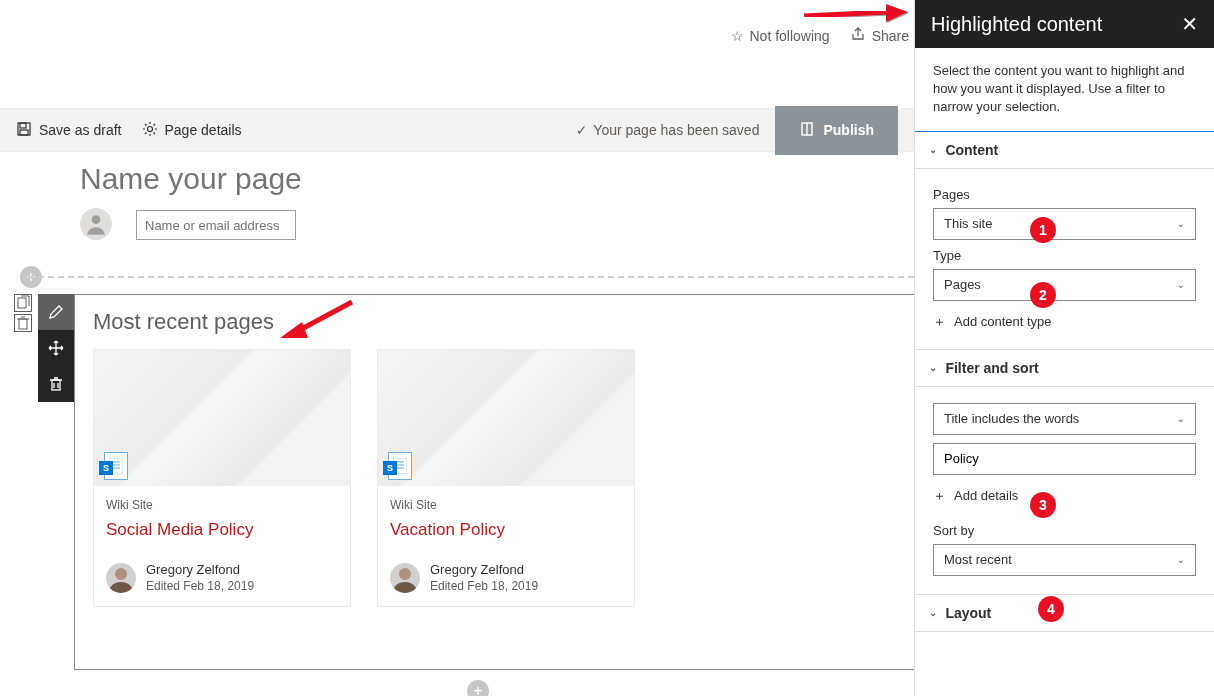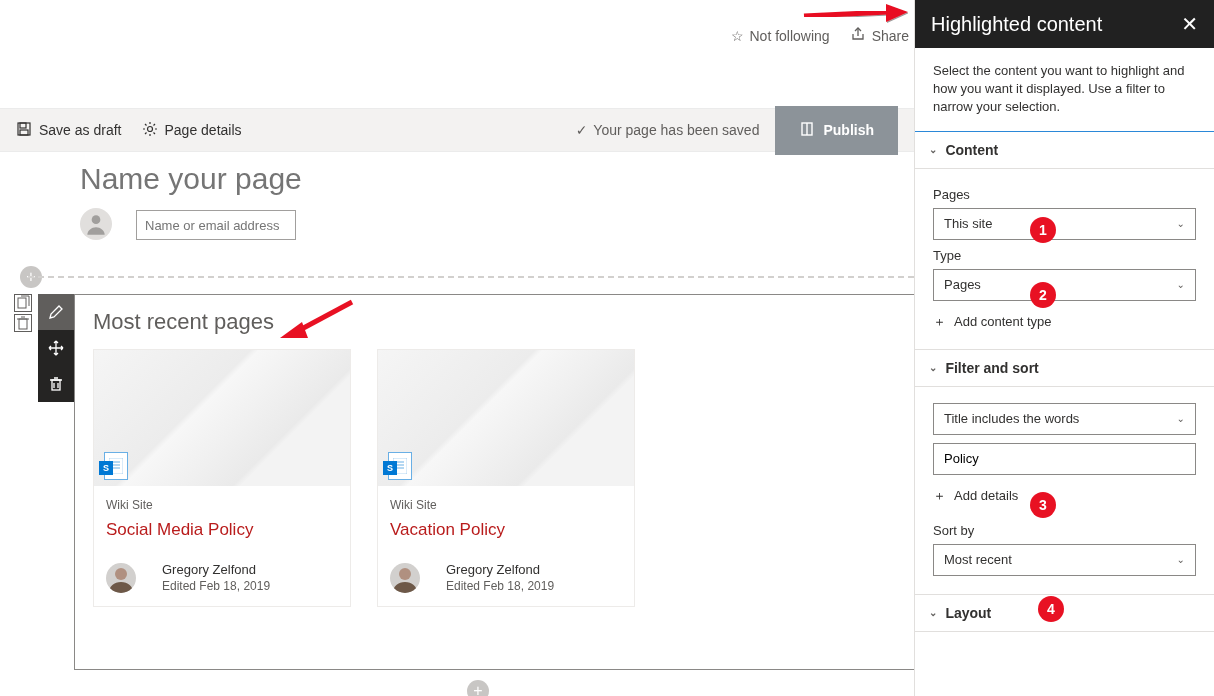--- a/index.html
+++ b/index.html
@@ -28,21 +28,21 @@
 .wp{position:absolute;left:60px;top:142px;width:887px;height:376px;border:1px solid #8a8886;background:#fff;padding:14px 18px}
 .wp h2{font-weight:300;color:#605e5c;font-size:22px;margin-bottom:14px}
 .cards{display:flex;gap:26px}
 .card{width:258px;border:1px solid #edebe9;background:#fff}
 .thumb{height:136px;background:linear-gradient(135deg,#f5f5f5 0%,#ececec 40%,#f7f7f7 42%,#eaeaea 70%,#f3f3f3 72%);position:relative}
 .doc-icon{position:absolute;bottom:6px;left:10px;width:24px;height:28px;background:#fff;border:1px solid #69afe5;display:flex;align-items:center;justify-content:center}
 .doc-badge{position:absolute;left:-6px;bottom:4px;width:14px;height:14px;background:#0078d4;color:#fff;font-size:9px;font-weight:700;display:flex;align-items:center;justify-content:center}
 .cbody{padding:12px}
 .site{font-size:12px;color:#605e5c}
 .ctitle{font-size:17px;color:#b91c1c;margin-top:8px}
-.cmeta{display:flex;align-items:center;gap:26px;margin-top:22px}
+.cmeta{display:flex;align-items:center;gap:10px;margin-top:22px}
 .av{width:30px;height:30px;border-radius:50%;background:#d2d0ce;overflow:hidden}
 .av svg{width:30px;height:30px}
 .mlines{font-size:12px;color:#605e5c;line-height:1.3}
 .mname{font-size:13px;color:#323130}
 .arrow{position:absolute;pointer-events:none}
 .arrow.a1{left:800px;top:2px;width:108px;height:24px}
 .arrow.a2{left:278px;top:298px;width:80px;height:42px}
 .num-badge{position:absolute;width:26px;height:26px;border-radius:50%;background:#e81123;color:#fff;font-weight:700;display:flex;align-items:center;justify-content:center;font-size:14px;z-index:20}
 .panel{position:absolute;top:0;right:0;width:300px;height:696px;background:#fff;border-left:1px solid #e1dfdd;overflow:hidden}
 .phead{height:48px;background:#212121;color:#fff;display:flex;align-items:center;padding:0 16px;font-size:20px;font-weight:300;justify-content:space-between}

